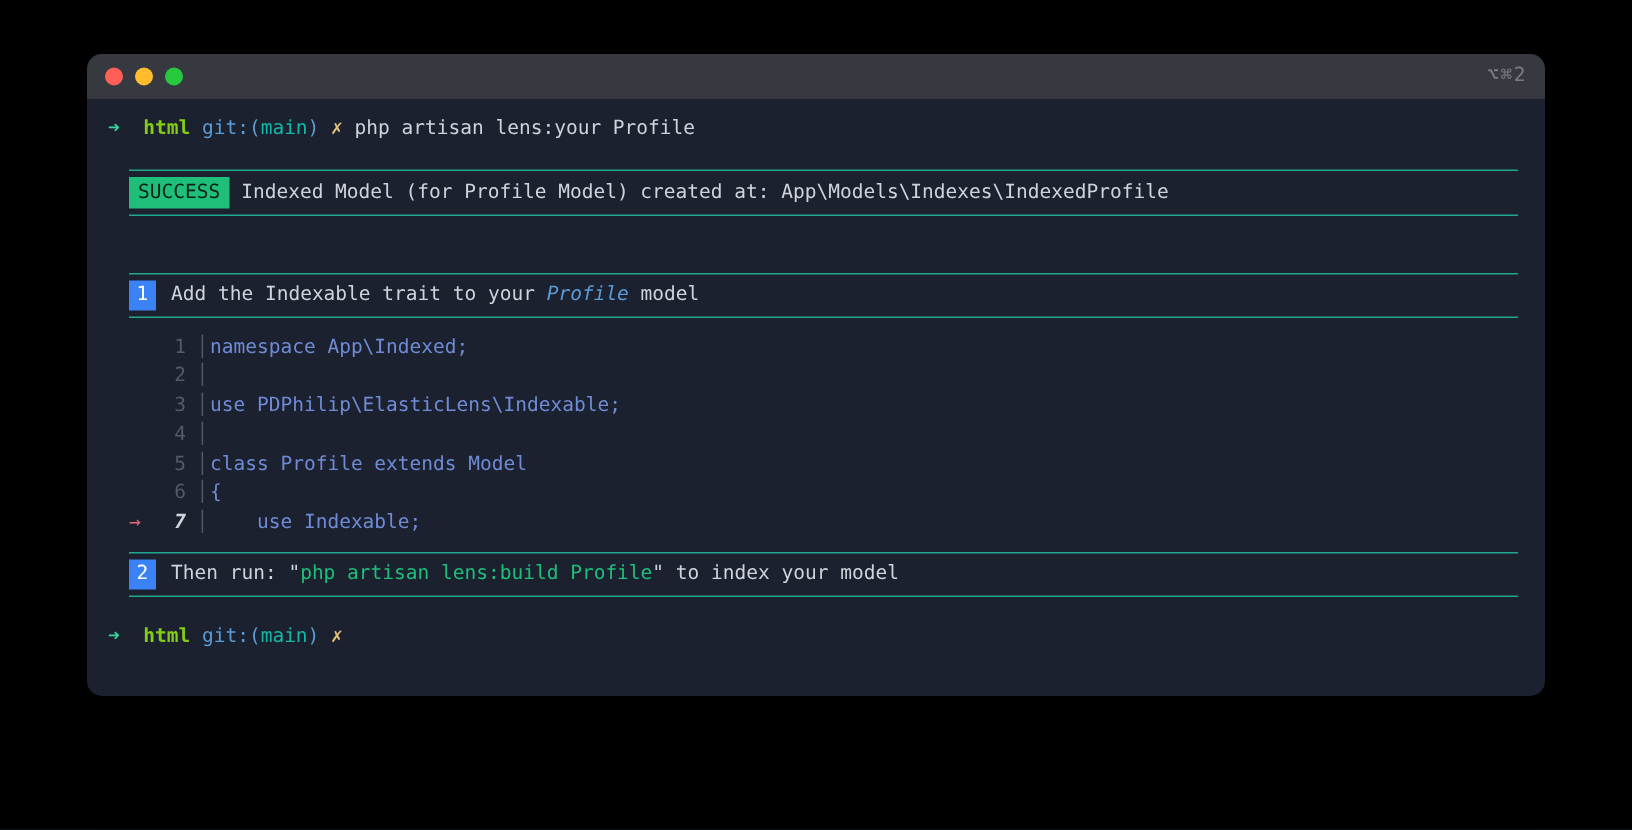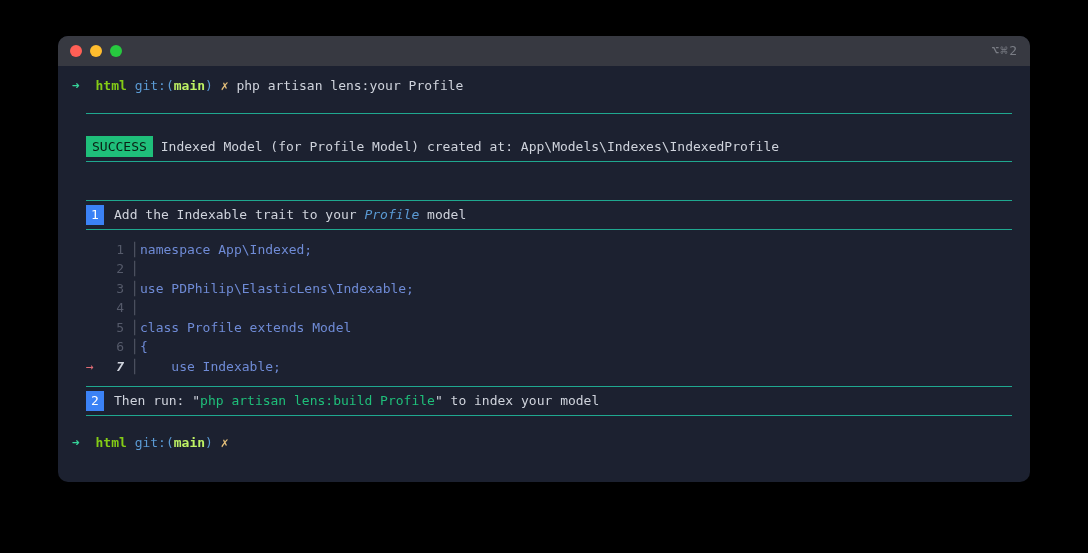--- a/index.html
+++ b/index.html
@@ -43,38 +43,37 @@
     letter-spacing: 1px;
   }
   .term {
     padding: 10px 14px 30px 14px;
     color: #cfd3dc;
   }
   .prompt-line { white-space: pre; }
   .arrow { color: #36d399; }
   .cwd { color: #84cc16; font-weight: bold; }
   .git-label { color: #5b9bd5; }
-  .branch { color: #bef264; font-weight: bold; }
+  .branch { color: #14b8a6; }
   .x-mark { color: #e5c07b; }
   .cmd { color: #cfd3dc; }
   .hr-cyan {
     border: none;
     border-top: 1px solid #1fa88f;
     margin: 0;
   }
   .section {
     padding-left: 14px;
     padding-right: 4px;
   }
   .success-row {
     display: flex;
     align-items: center;
     gap: 8px;
     padding: 4px 0;
-    margin-top: 18px;
   }
   .badge-success {
     background: #1fbf7a;
     color: #0b1f14;
     padding: 1px 6px;
     font-weight: normal;
   }
   .msg { color: #cfd3dc; }
   .step-row {
     display: flex;

